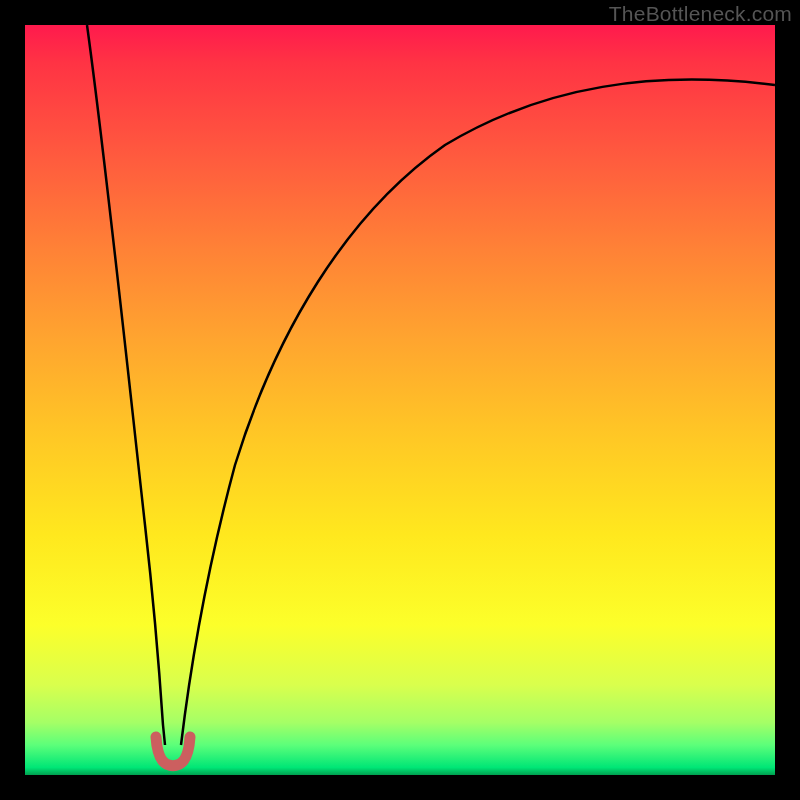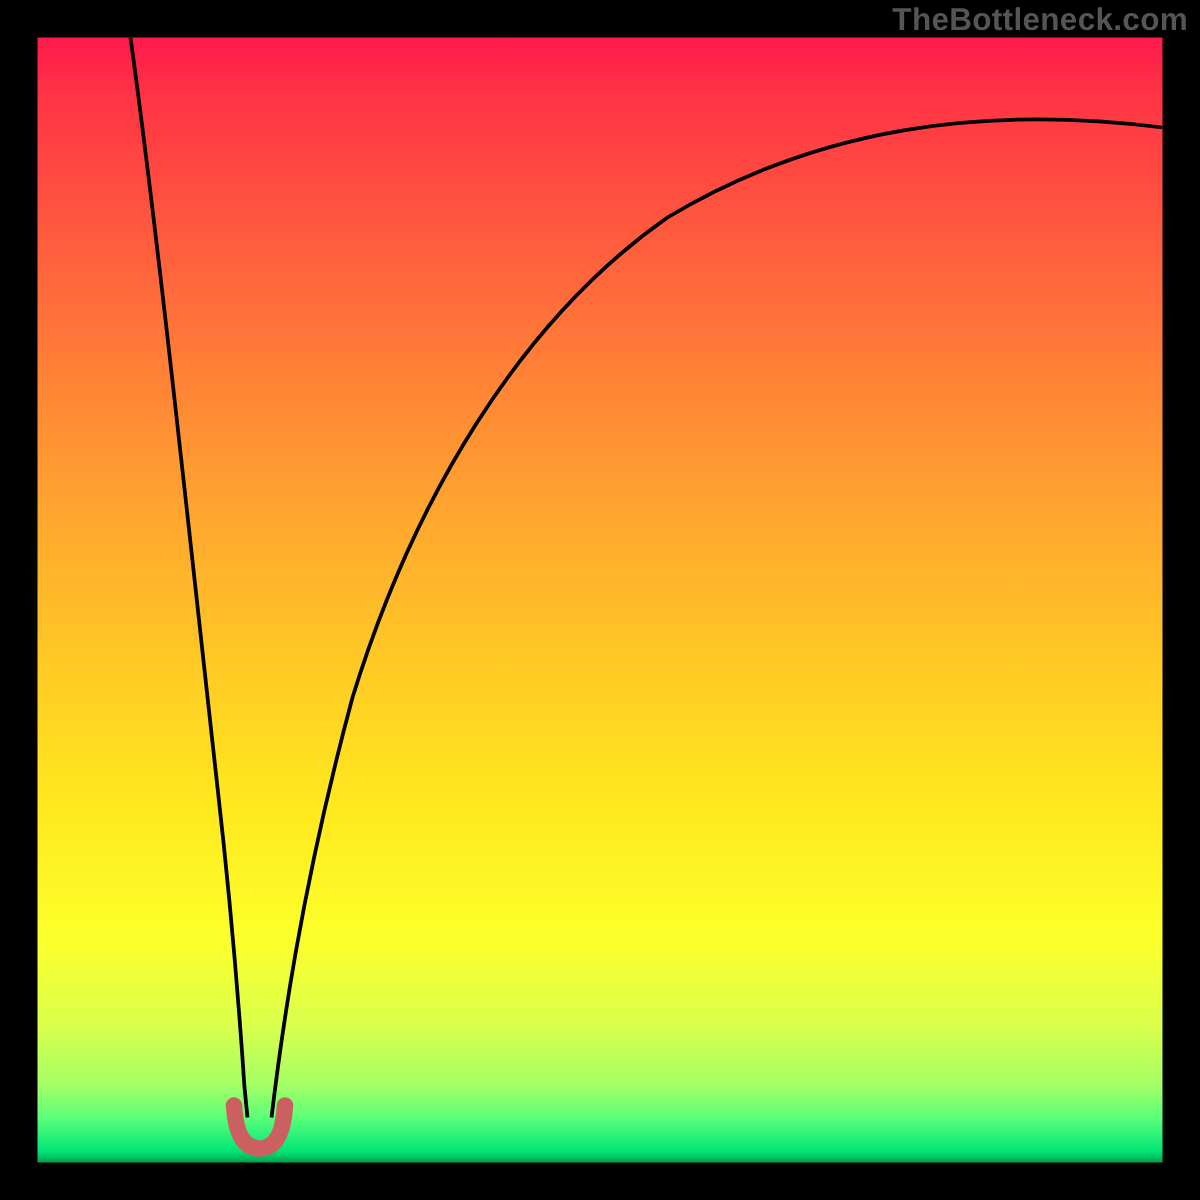--- a/index.html
+++ b/index.html
@@ -52,21 +52,21 @@
     width: 750px;
     height: 750px;
   }
   .watermark {
     position: absolute;
     top: 2px;
     right: 8px;
     color: #555;
     font-family: Arial, Helvetica, sans-serif;
     font-size: 21px;
-    font-weight: 700;
+    font-weight: 400;
     letter-spacing: 0.2px;
   }
 </style>
 </head>
 <body>
 
 <div class="chart-container">
 
   <div class="plot-area">
     <div class="gradient-bg"></div>

